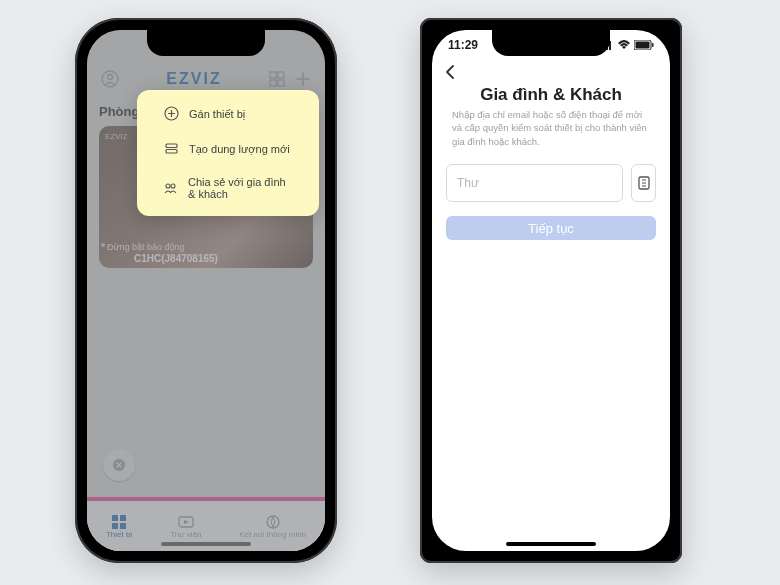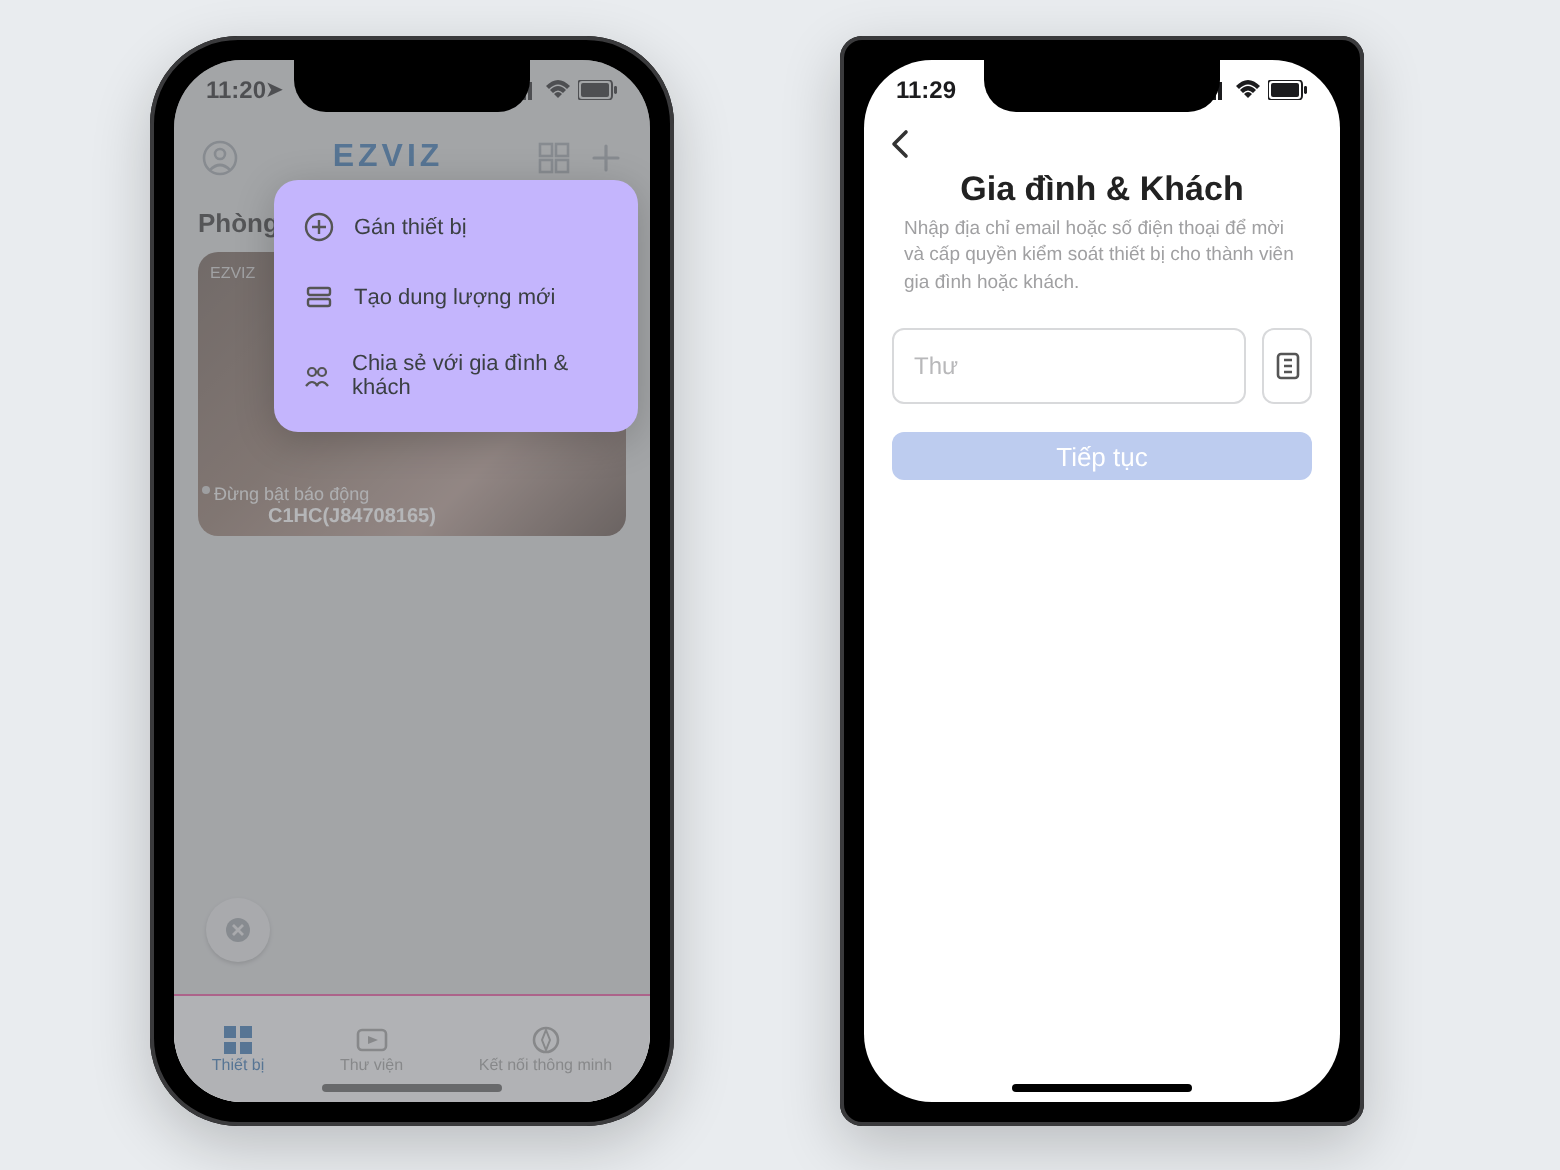--- a/index.html
+++ b/index.html
@@ -104,45 +104,45 @@
     font-size: 10px; color:#fff; font-weight:600;margin-left:27px;
   }
   .l-bottombar {
     position: absolute; bottom: 0; left:0; right:0;
     height: 54px;
     background: #f6f7f8;
     display: flex;
     justify-content: space-around;
     align-items: center;
     z-index: 2;
-    border-top: 1px solid #ec4899;
+    border-top: 4px solid #ec4899;
   }
   .tab {
     display:flex; flex-direction:column; align-items:center;
     font-size: 8px; color:#9a9a9a;
   }
   .tab.active { color:#2f6fb0; }
   .fab {
     position:absolute; left:16px; bottom:70px;
     width:32px; height:32px; border-radius:16px;
     background:#e4e5e7;
     display:flex; align-items:center; justify-content:center;
     box-shadow: 0 1px 2px rgba(0,0,0,.2);
     z-index:2;
   }
   .dropdown {
     position: absolute;
     top: 60px;
     left: 50px;
     right: 6px;
-    background: #c4b5fd;
+    background: #fef9c3;
     border-radius: 12px;
     box-shadow: 0 4px 20px rgba(0,0,0,.2);
     z-index: 10;
-    padding: 6px 0;
+    padding: 6px 12px;
   }
   .dd-item {
     display: flex; align-items: center;
     gap: 10px;
     padding: 10px 14px;
     font-size: 11px;
     color: #3b4043;
   }
   .dd-icon { width:16px; display:flex; justify-content:center; }
 
@@ -213,41 +213,20 @@
   }
   svg { display:block; }
 </style>
 </head>
 <body>
 
 <div class="phone left">
   <div class="screen">
     <div class="notch"></div>
 
-    <div class="l-status">
-      <span>11:20</span>
-      <span style="font-size:10px;">➤</span>
-      <span style="flex:1"></span>
-      <span class="sigs">
-        <svg width="14" height="10" viewBox="0 0 14 10">
-            <rect x="0" y="7" width="2" height="3" fill="#1c1c1e"></rect>
-            <rect x="3" y="5" width="2" height="5" fill="#1c1c1e"></rect>
-            <rect x="6" y="3" width="2" height="7" fill="#1c1c1e"></rect>
-            <rect x="9" y="1" width="2" height="9" fill="#1c1c1e"></rect>
-          </svg>
-        <svg width="14" height="10" viewBox="0 0 14 10">
-            <path d="M7 9 L5 7 Q7 5 9 7 Z M3 5 Q7 1 11 5 L9.5 6.5 Q7 4 4.5 6.5 Z M1 3 Q7 -3 13 3 L11.5 4.5 Q7 0 2.5 4.5 Z" fill="#1c1c1e"></path>
-          </svg>
-        <svg width="20" height="10" viewBox="0 0 20 10">
-            <rect x="0" y="0" width="17" height="10" rx="2" fill="none" stroke="#1c1c1e" stroke-width="1"></rect>
-            <rect x="1.5" y="1.5" width="14" height="7" rx="1" fill="#1c1c1e"></rect>
-            <rect x="18" y="3" width="1.5" height="4" rx="0.7" fill="#1c1c1e"></rect>
-          </svg>
-      </span>
-    </div>
 
     <div class="l-topbar">
       <span>
         <svg width="18" height="18" viewBox="0 0 18 18">
             <circle cx="9" cy="9" r="8" fill="none" stroke="#9aa0a6" stroke-width="1.3"></circle>
             <circle cx="9" cy="7" r="2.5" fill="none" stroke="#9aa0a6" stroke-width="1.3"></circle>
             <path d="M4 15 Q9 10 14 15" fill="none" stroke="#9aa0a6" stroke-width="1.3"></path>
           </svg>
       </span>
       <span class="brand">EZVIZ</span>

